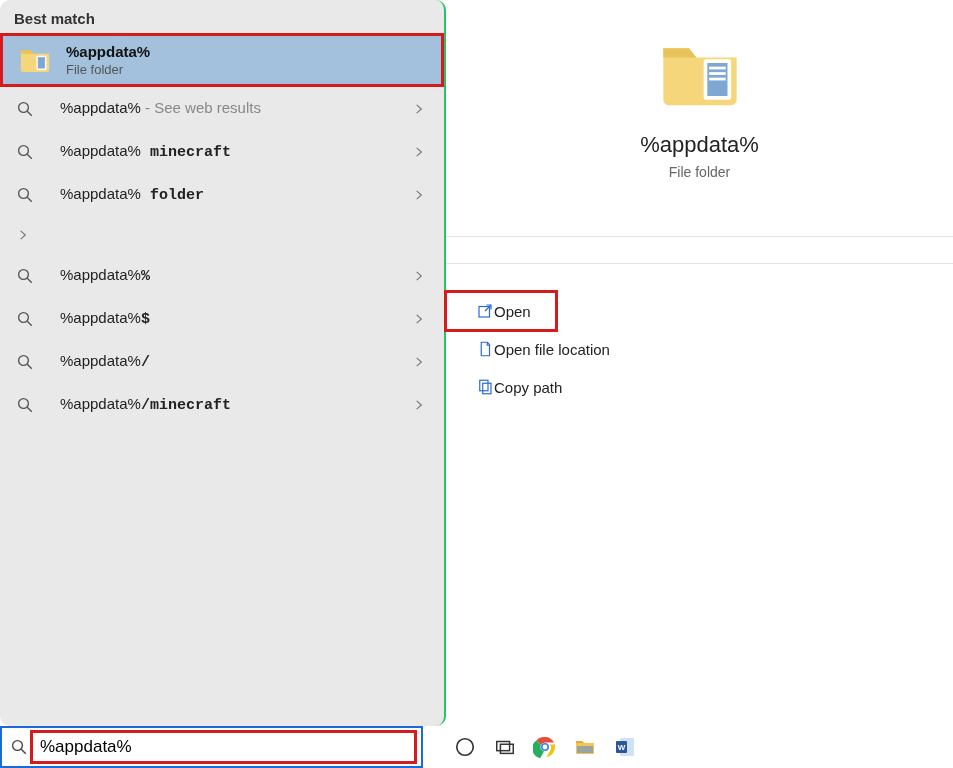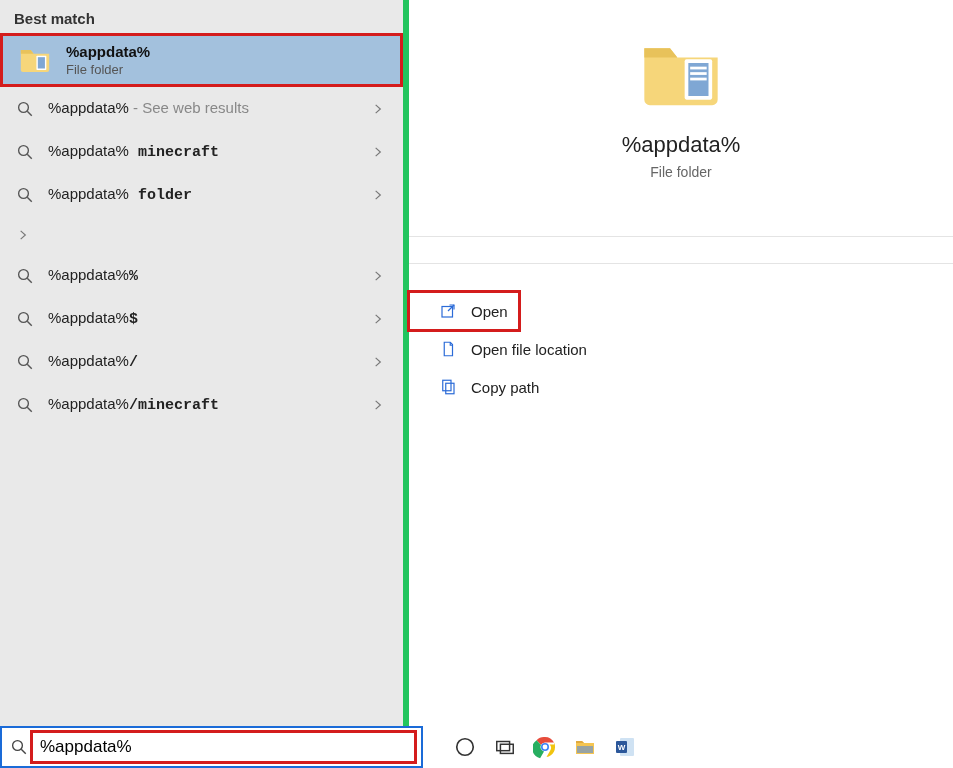--- a/index.html
+++ b/index.html
@@ -1,51 +1,51 @@
 <!DOCTYPE html>
 <html><head>
 <meta charset="utf-8">
 <style>
   * { box-sizing: border-box; margin: 0; padding: 0; font-family: "Segoe UI", Arial, sans-serif; }
   body { width: 953px; height: 768px; background: #fff; overflow: hidden; position: relative; }
 
   .container { display: flex; width: 100%; height: 726px; }
 
   
-  .left-panel { width: 409px; height: 100%; background: #e9e9e9; border-right: 6px solid #22c55e; }
+  .left-panel { width: 446px; height: 100%; background: #e9e9e9; border-right: 2px solid #22c55e; border-radius: 10px; }
   .section-header { padding: 10px 14px 6px; font-size: 15px; font-weight: 600; color: #333; }
   .best-match-item { display: flex; align-items: center; padding: 10px 14px 10px 18px; background: #a3c1dd; }
   .bm-icon { width: 34px; height: 34px; display: flex; align-items: center; justify-content: center; margin-right: 14px; }
   .bm-text .title { font-size: 15px; font-weight: 600; color: #111; }
   .bm-text .subtitle { font-size: 13px; color: #555; margin-top: 2px; }
   .highlight-red { outline: 3px solid #d41c1c; outline-offset: -3px; }
   .highlight-red-thin { outline: 3px solid #d41c1c; outline-offset: -1px; }
 
   .web-list { }
   .web-item { display: flex; align-items: center; justify-content: space-between; padding: 12px 18px 12px 16px; cursor: pointer; }
-  .wi-left { display: flex; align-items: center; gap: 14px; }
+  .wi-left { display: flex; align-items: center; gap: 26px; }
   .wi-search-icon { width: 18px; height: 18px; flex-shrink: 0; }
   .wi-label { font-size: 15px; color: #222; }
   .wi-label .bold { font-weight: 600; font-family: Liberation Mono, monospace; }
   .wi-label .meta { color: #888; }
   .chevron { width: 14px; height: 14px; flex-shrink: 0; }
 
   
   .right-panel { flex: 1; background: #fff; padding-top: 30px; }
   .preview { display: flex; flex-direction: column; align-items: center; padding-bottom: 30px; }
   .big-icon { width: 88px; height: 88px; margin-bottom: 14px; }
   .preview-title { font-size: 22px; color: #222; }
   .preview-subtitle { font-size: 14px; color: #666; margin-top: 6px; }
   .divider { height: 1px; background: #e4e4e4; margin: 26px 0 18px; }
   .info-row { display: flex; padding: 8px 30px; font-size: 14px; color: #666; }
   .info-label { width: 132px; }
   .info-value { color: #333; text-decoration: underline; cursor: pointer; }
 
   .actions { margin-top: 28px; }
-  .action-item { display: flex; align-items: center; gap: 14px; padding: 10px 30px; cursor: pointer; font-size: 15px; color: #222; }
+  .action-item { display: flex; align-items: center; padding: 10px 30px; cursor: pointer; font-size: 15px; color: #222; }
   .action-icon { width: 18px; height: 18px; flex-shrink: 0; }
 
   
   .taskbar { position: absolute; bottom: 0; left: 0; width: 953px; height: 42px; display: flex; align-items: center; }
   .search-box { width: 423px; height: 42px; display: flex; align-items: center; border: 2px solid #1a6bd8; background: #fff; padding: 0 6px; }
   .sb-icon { width: 18px; height: 18px; margin: 0 4px 0 2px; }
   .sb-input { flex: 1; height: 28px; border: none; outline: none; font-size: 17px; padding: 0 6px; }
   .sb-input-wrap { flex: 1; display: flex; align-items: center; height: 30px; }
   .tray { flex: 1; height: 42px; display: flex; align-items: center; gap: 12px; padding-left: 28px; background: #fff; }
   .tray-icon { width: 28px; height: 28px; display: flex; align-items: center; justify-content: center; cursor: pointer; }

